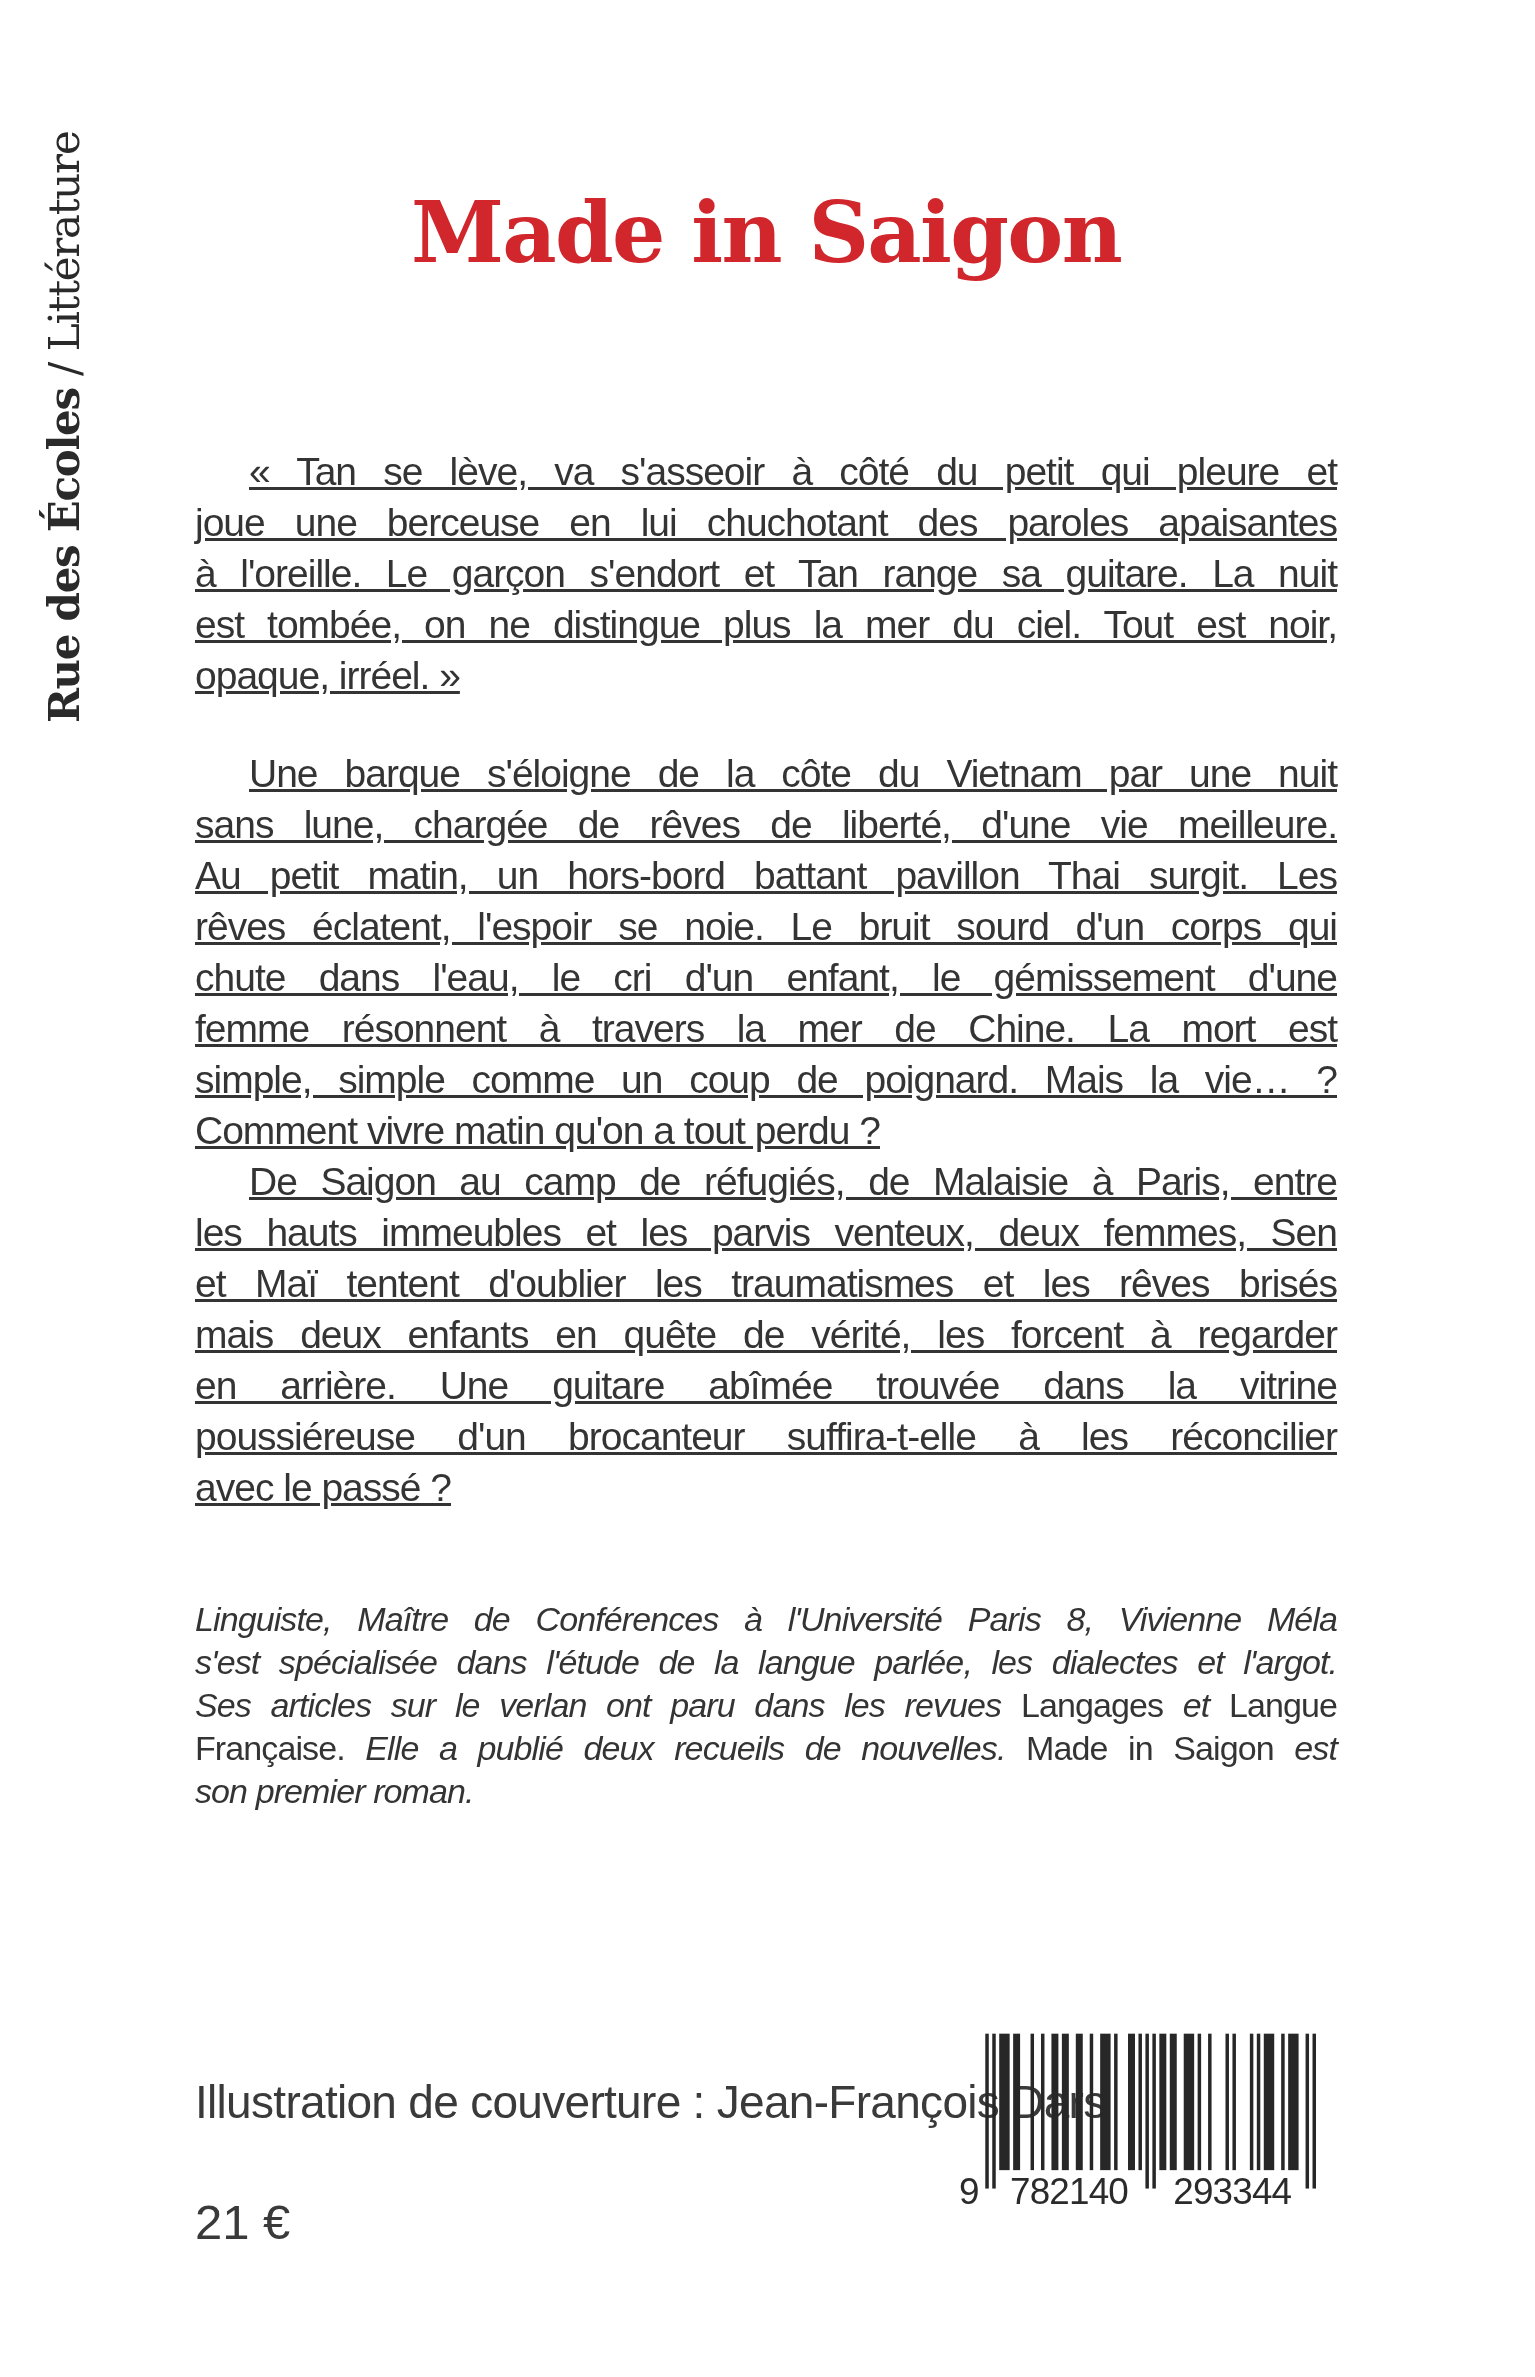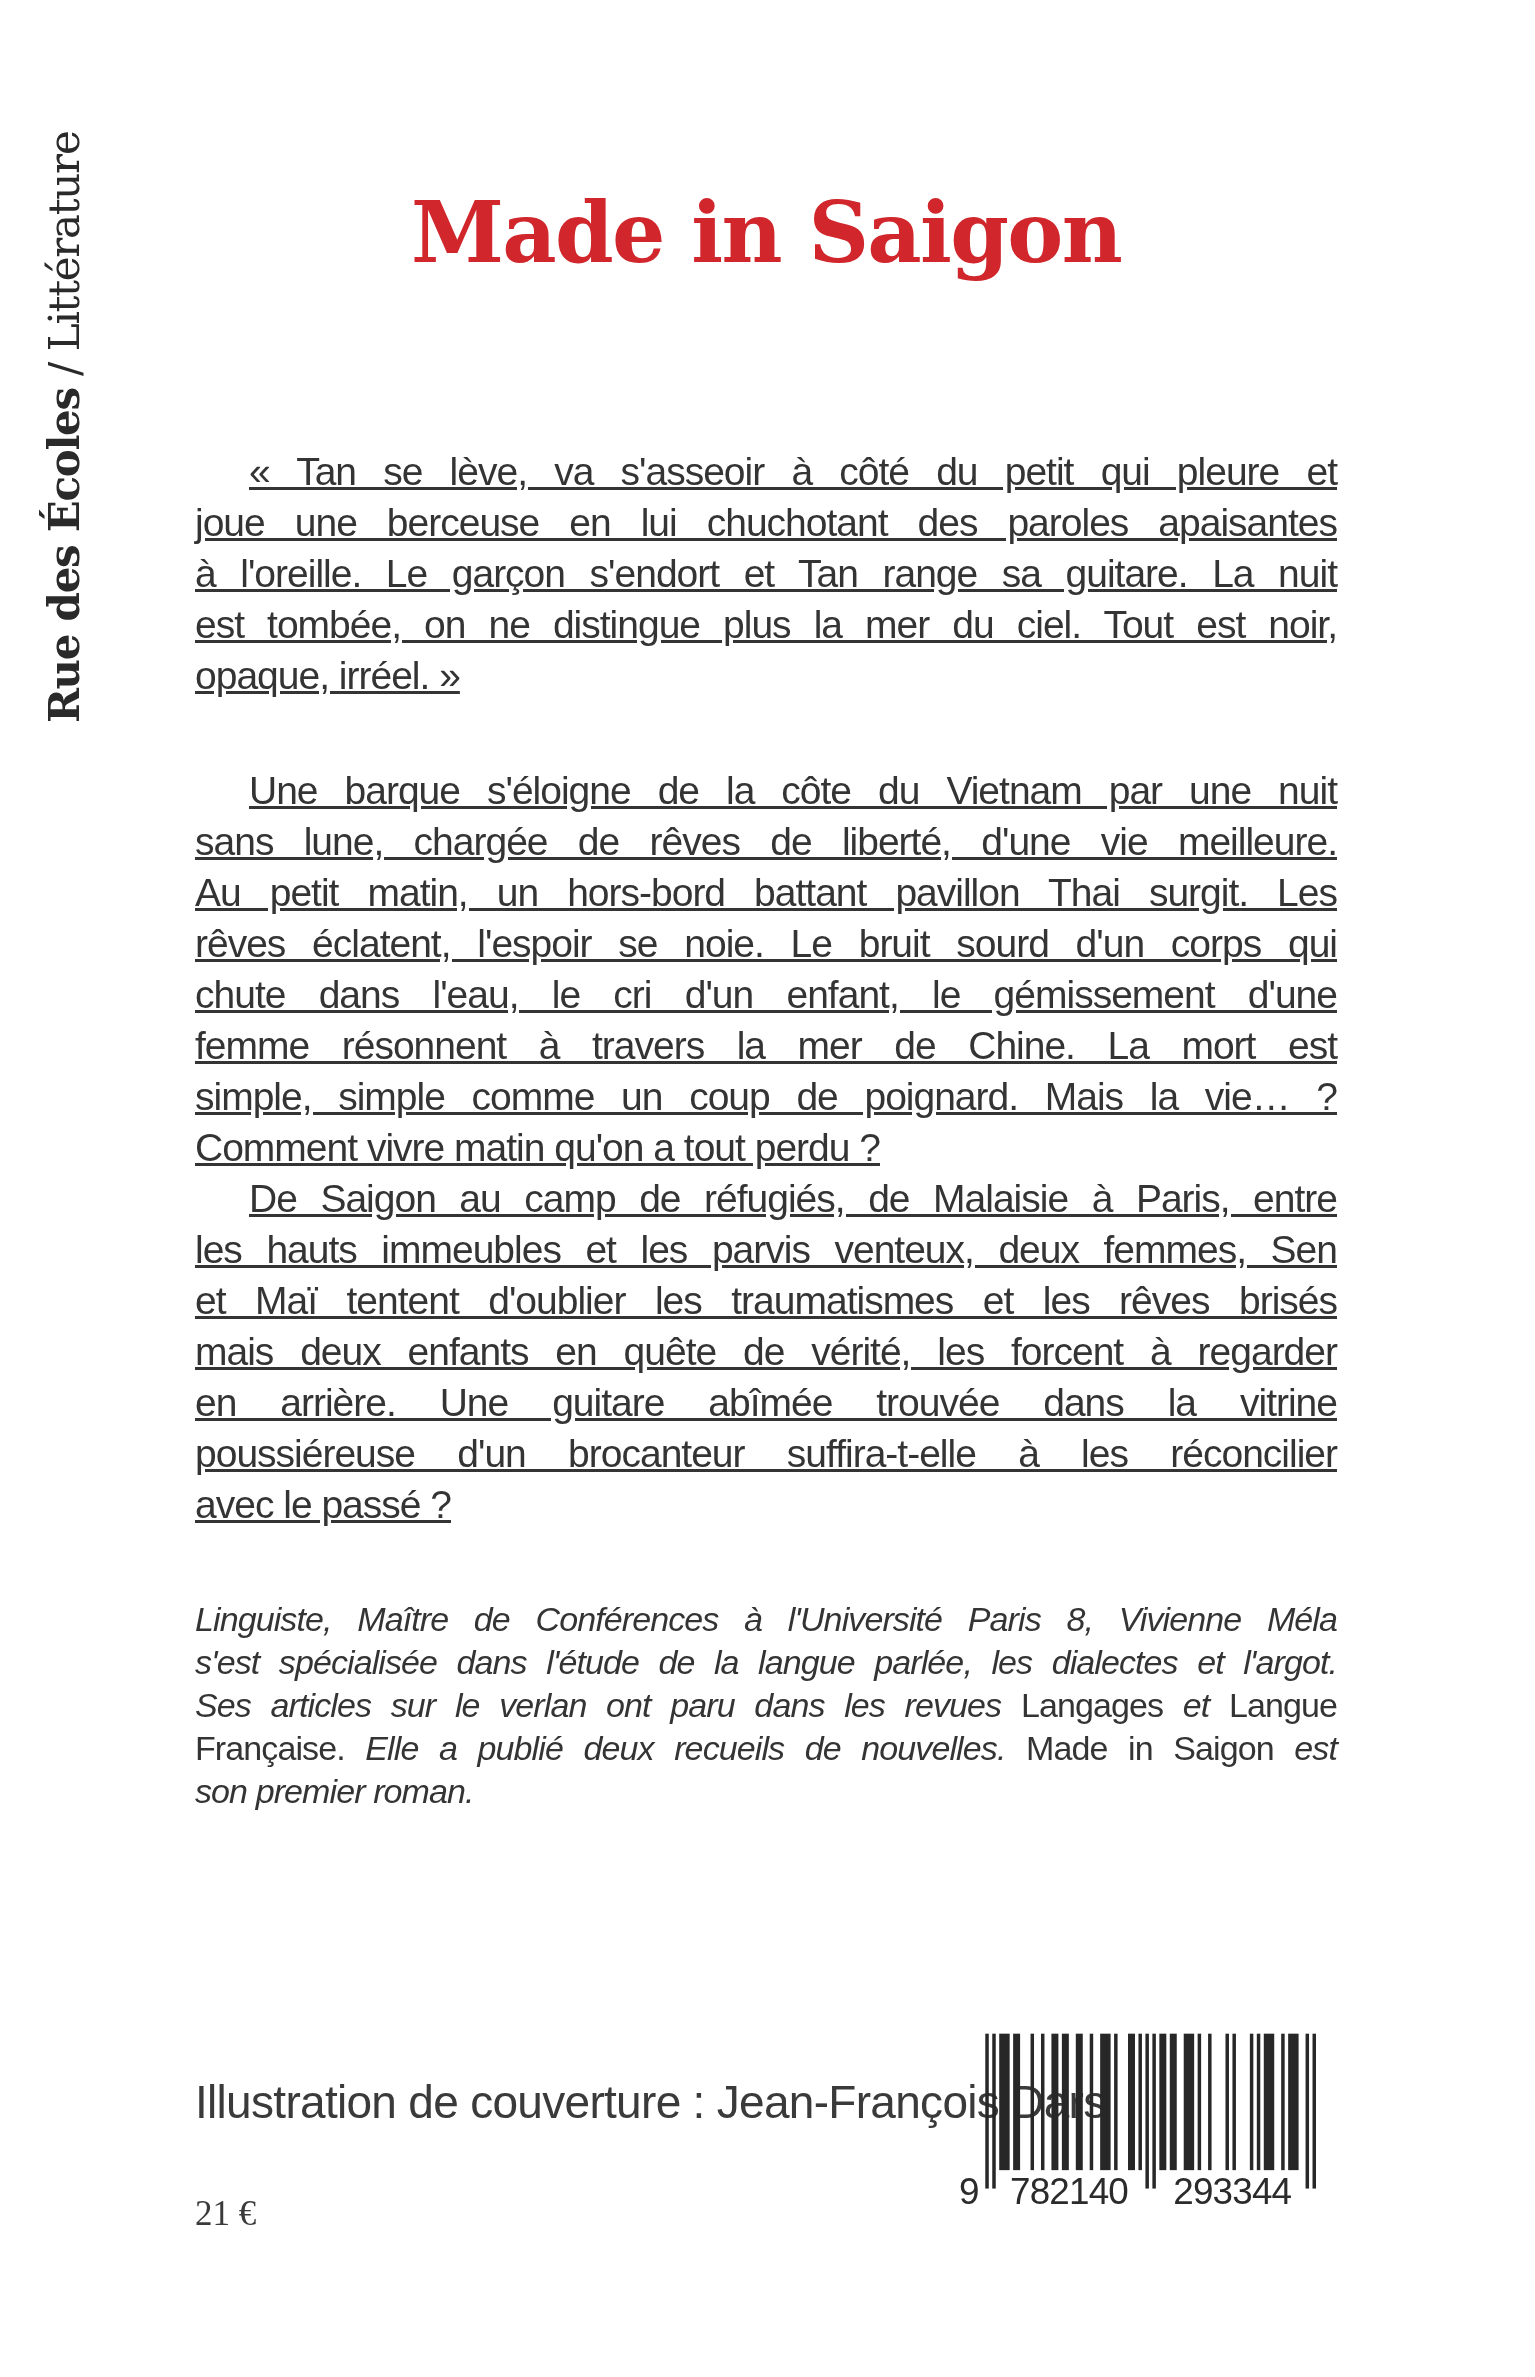--- a/index.html
+++ b/index.html
@@ -23,37 +23,37 @@
     font-family:"DejaVu Serif", serif; font-weight:bold;
     font-size:84px; line-height:1; letter-spacing:-1.7px;
     color:#d0262c;
   }
   
   .body-col {
     position:absolute; left:195px; top:446px; width:1142px;
     color:#343434; font-size:39px; line-height:51px; letter-spacing:-1px;
   }
   .para { margin:0;text-decoration:underline; }
-  .para.gap { margin-top:64px; }
+  .para.gap { margin-top:47px; }
   .line { text-align:justify; text-align-last:justify; }
   .line.first-indent { text-indent:54px; }
   .line.last { text-align-last:left; }
   
   .bio {
     position:absolute; left:195px; top:1598px; width:1142px;
     color:#343434; font-style:italic;
     font-size:34px; line-height:43px; letter-spacing:-0.9px;
   }
   .bio .rm { font-style:normal; }
   .bio .bd { font-weight:normal; }
   
   .credit { position:absolute; left:195px; color:#3a3a3a; white-space:nowrap; }
   .credit.illus { top:2075px; font-size:46px; letter-spacing:-0.7px; }
   .credit.isbn  { top:2149px; font-size:35px; letter-spacing:-0.5px; }
-  .credit.price { top:2194px; font-size:35px; letter-spacing:0;font-family:Liberation Serif, serif; }
+  .credit.price { top:2194px; font-size:49px; letter-spacing:0; }
   
   .barcode { position:absolute; left:950px; top:2032px; }
   .barcode text {
     font-family:"Liberation Sans", sans-serif;
     font-size:44px; letter-spacing:-1px; fill:#2b2b2b;
   }
 </style>
 </head>
 <body>
 

